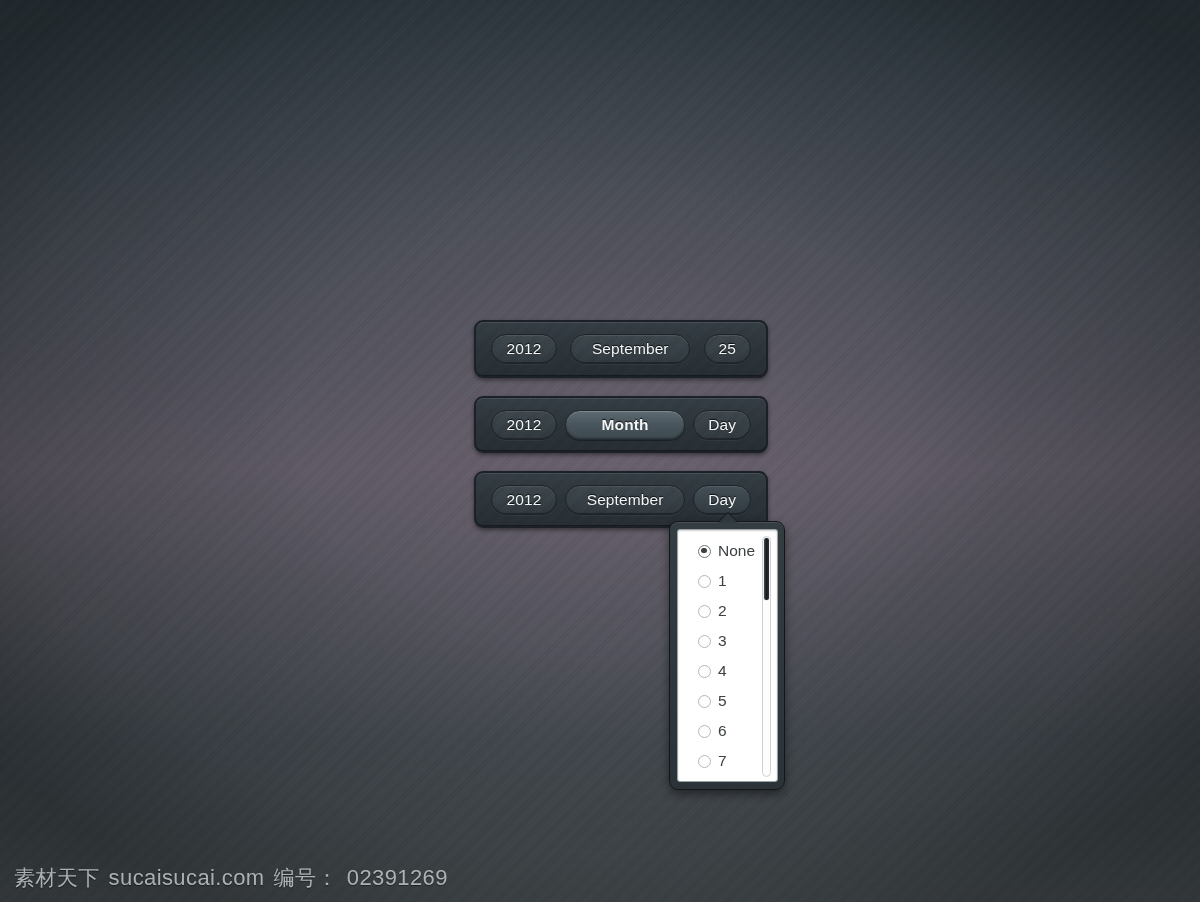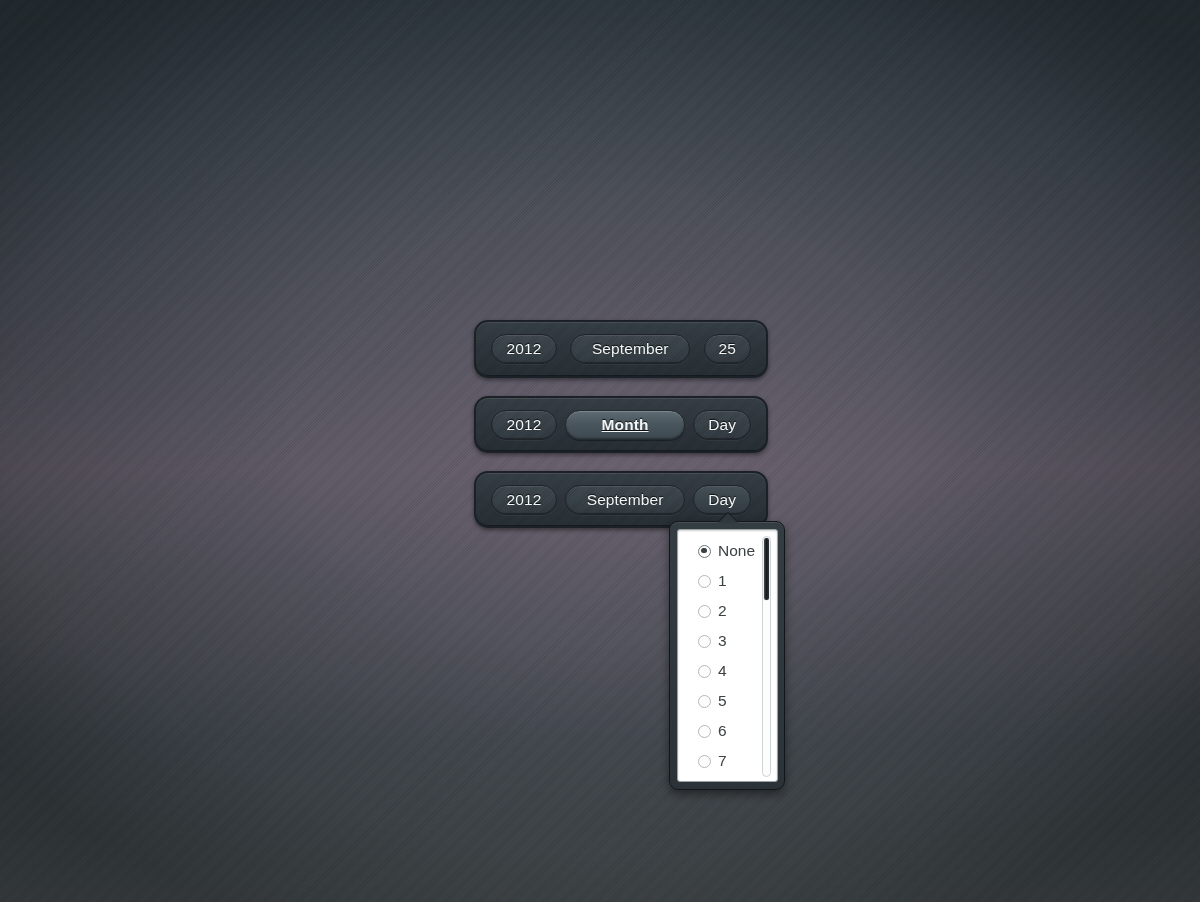--- a/index.html
+++ b/index.html
@@ -54,21 +54,21 @@
         rgba(0,0,0,0) 40%, rgba(0,0,0,0.16) 78%, rgba(0,0,0,0.34) 100%);
     pointer-events: none;
   }
 
   
   .bar {
     position: absolute;
     box-sizing: border-box;
     display: flex;
     align-items: center;
-    border-radius: 14px;
+    border-radius: 9px;
     padding: 0 12px;
     background:
       repeating-linear-gradient(135deg,
         rgba(255,255,255,0.018) 0px,
         rgba(255,255,255,0.018) 1px,
         rgba(0,0,0,0.020) 1px,
         rgba(0,0,0,0.020) 2px),
       linear-gradient(to bottom, #333c42 0%, #2b3339 50%, #252c32 100%);
     border: 2px solid #1b2126;
     box-shadow:
@@ -114,21 +114,20 @@
 
   
   .pill.active {
     background: linear-gradient(to bottom, #5e6b72 0%, #4a565d 46%, #3d484f 100%);
     border: 1px solid #242b30;
     box-shadow:
       inset 0 1px 1px rgba(255,255,255,0.22),
       inset 0 -1px 2px rgba(0,0,0,0.30),
       0 1px 1px rgba(0,0,0,0.35);
     font-weight: bold;
-    text-decoration: underline;
   }
   .pill.opened {
     background: linear-gradient(to bottom, #444e55 0%, #39434a 55%, #313a40 100%);
   }
 
   .spacer { flex: 1 1 auto; }
 
   
   #dropdown {
     position: absolute;
@@ -319,14 +318,20 @@
         </div>
       </div>
 
       <div id="scroll-track">
         <div id="scroll-thumb"></div>
       </div>
 
     </div>
   </div>
 
+  <div id="watermark">
+    <span class="wm-cn">素材天下</span>
+    <span class="wm-site">sucaisucai.com</span>
+    <span class="wm-cn">编号：</span>
+    <span class="wm-id">02391269</span>
+  </div>
 
 </div>
 
 </body></html>

